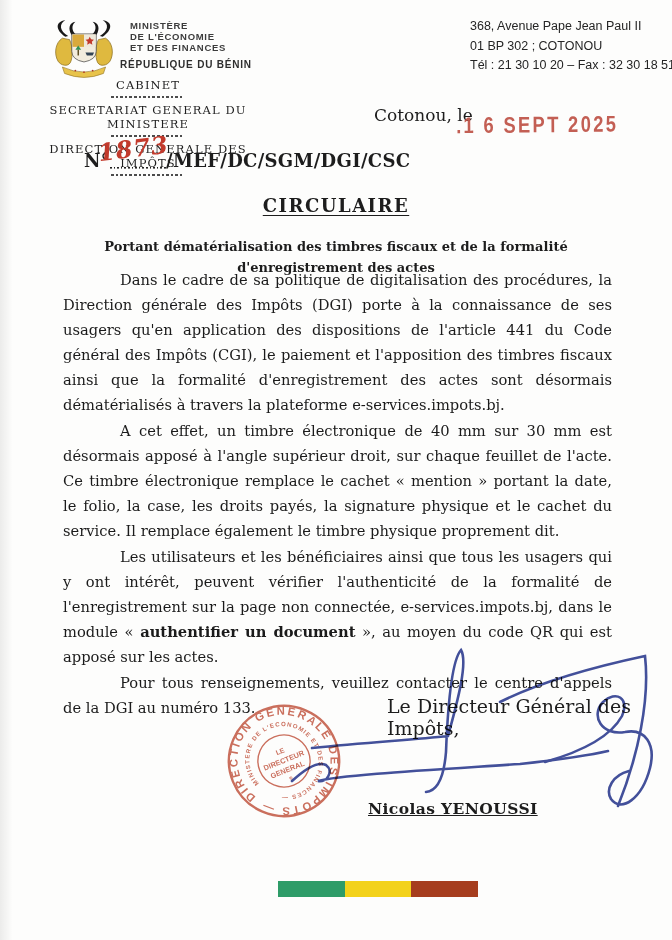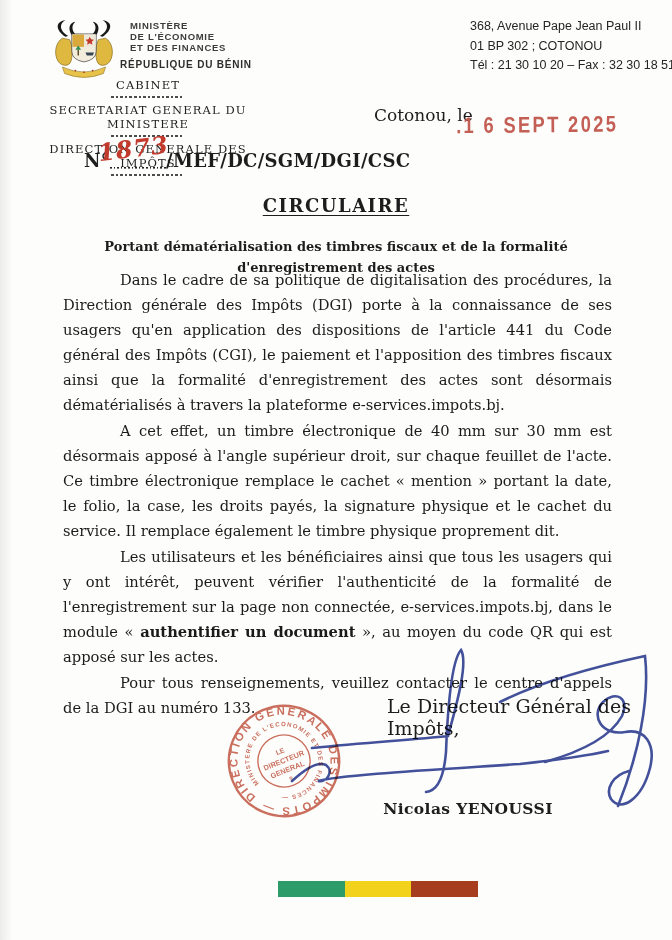--- a/index.html
+++ b/index.html
@@ -41,22 +41,22 @@
   .doc-title{left:0;top:195px;width:672px;text-align:center;font-size:18px;font-weight:bold;
     letter-spacing:1.5px;text-decoration:underline;text-underline-offset:3px;}
   .doc-subtitle{left:44px;top:236px;width:584px;text-align:center;font-size:13px;
     font-weight:bold;line-height:21px;}
   
   .body-text{left:62px;top:267px;width:550px;font-size:14.7px;line-height:25px;
     text-align:justify;color:#1b1b1b;}
   .body-text p{margin:0 0 1px 1px;text-indent:57px;}
   
   .sign-title{left:351px;top:695px;font-size:19px;margin-left:36px;}
-  .sign-name{left:368px;top:799px;width:200px;text-align:center;
-    font-size:15.5px;font-weight:bold;letter-spacing:.4px;}
+  .sign-name{left:368px;top:799px;width:200px;
+    font-size:15.5px;font-weight:bold;letter-spacing:.4px;text-decoration:underline;}
   .stamp-wrap{left:225px;top:702px;width:118px;height:118px;opacity:.82;
     transform:rotate(-22deg);mix-blend-mode:multiply;}
   .sig-overlay{left:0;top:0;width:672px;height:940px;pointer-events:none;
     mix-blend-mode:multiply;z-index:6;}
   
   .flag-bar{left:278px;top:881px;width:200px;height:16px;display:flex;}
   .flag-bar span{flex:1;height:100%;}
 </style>
 </head>
 <body>

